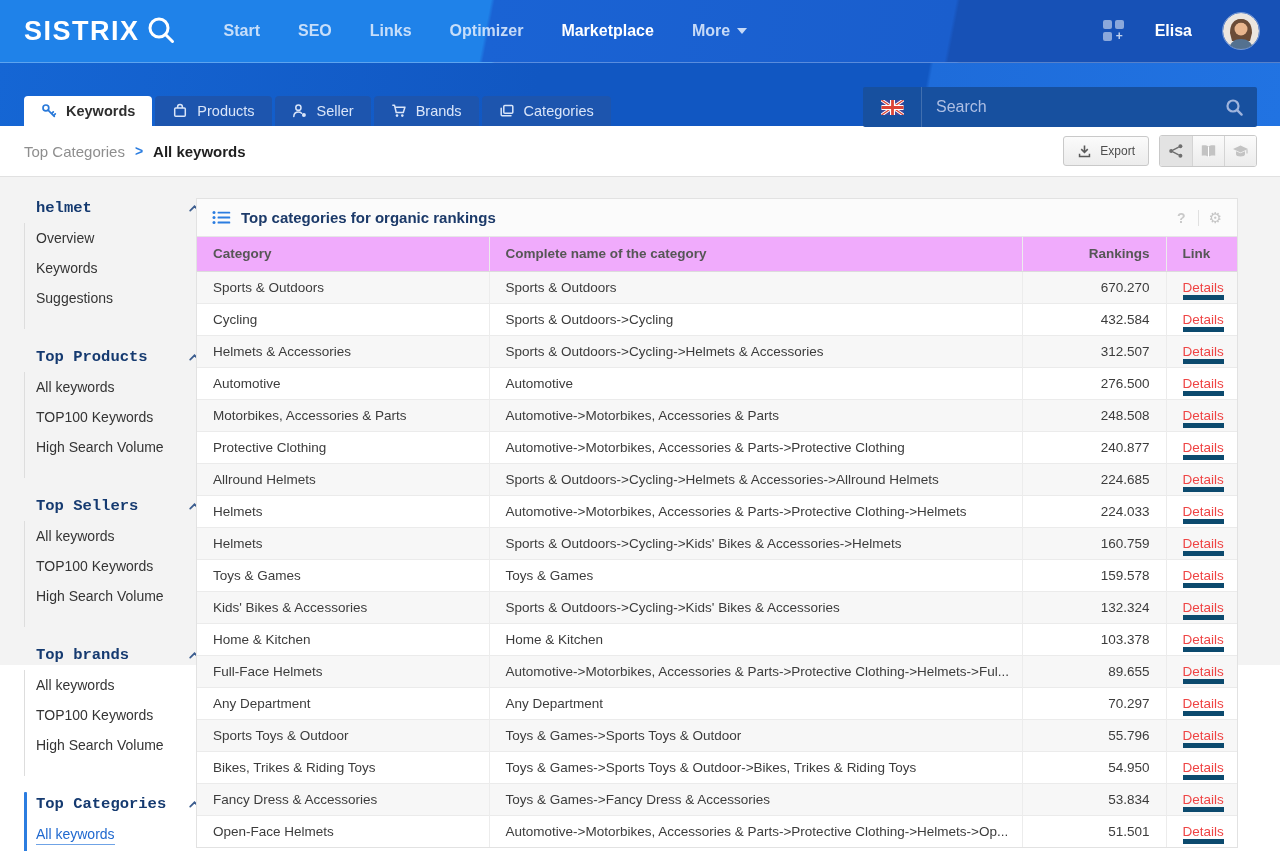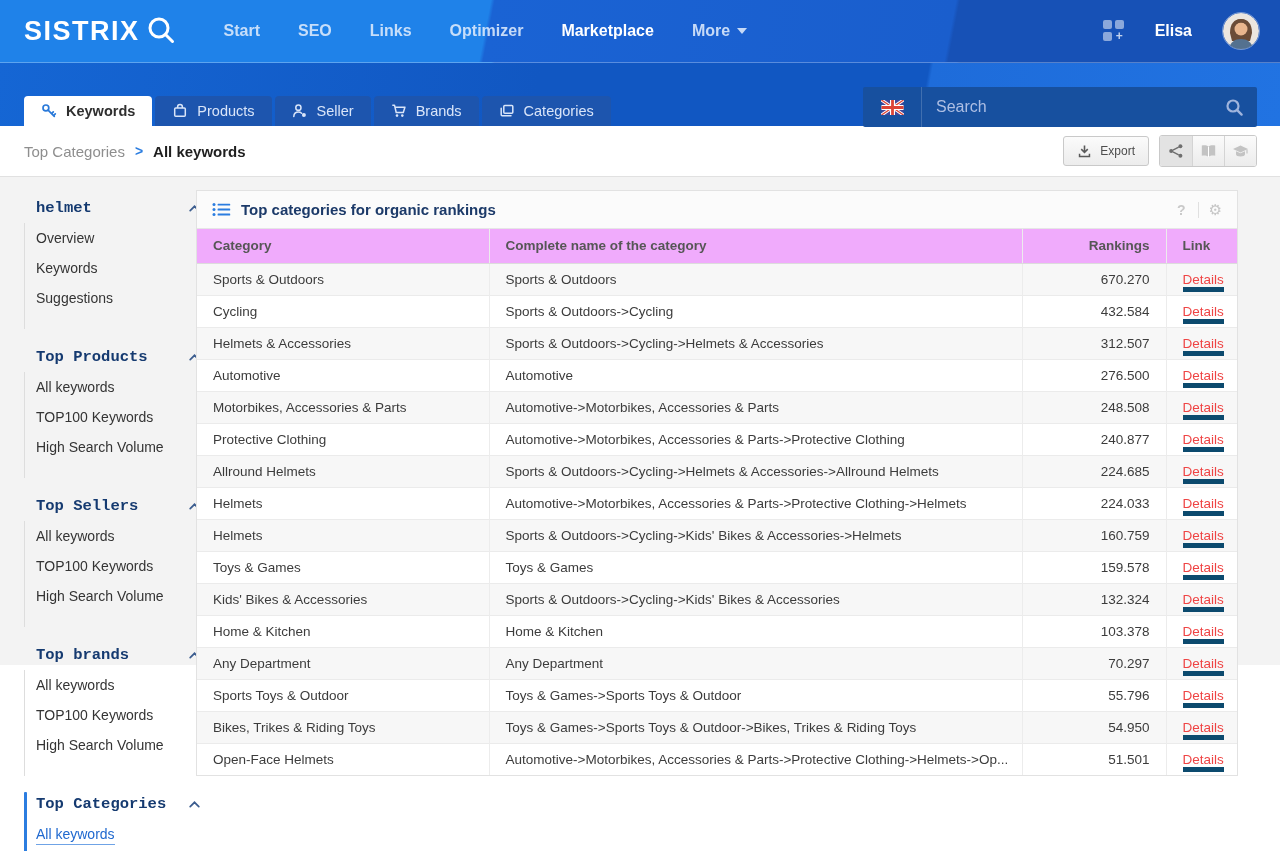--- a/index.html
+++ b/index.html
@@ -63,21 +63,21 @@
   .side-section { position:relative; padding-left:12px; margin-bottom:27px; }
   .side-section::before { content:''; position:absolute; left:0; top:24px; bottom:-8px; width:1px; background:#ddd; }
   .side-section.active::before { top:-3px; bottom:-8px; width:3px; background:#2b7de0; border-radius:1px; }
   .side-header { display:flex; align-items:center; justify-content:space-between; cursor:pointer; margin-bottom:14px; }
   .side-title { color:#153a70; font-size:15.5px; font-weight:700;font-family:Liberation Mono, monospace; }
   .side-items { display:flex; flex-direction:column; }
   .side-item { color:#343434; font-size:14px; margin-bottom:15px; cursor:pointer; align-self:flex-start; line-height:15px; text-decoration:none; }
   .side-item.active { color:#2069cf; border-bottom:1px solid #6fa3e6; padding-bottom:2px; margin-bottom:12px; }
 
   
-  .panel { position:absolute; left:196px; top:13px; width:1042px; background:#fff; border:1px solid #e2e2e2; }
+  .panel { position:absolute; left:196px; top:21px; width:1042px; background:#fff; border:1px solid #e2e2e2; }
   .panel-header { height:38px; display:flex; align-items:center; padding:0 15px; background:#fbfbfb; border-bottom:1px solid #e6e6e6; }
   .panel-title { color:#1c3a69; font-size:15px; font-weight:700; margin-left:10px; }
   .panel-tools { margin-left:auto; display:flex; align-items:center; gap:10px; }
   .tool-help { color:#c9c9c9; font-size:14px; font-weight:700; cursor:pointer; padding:0 2px; }
   .tool-sep { width:1px; height:16px; background:#e0e0e0; }
   .tool-gear { color:#c6c6c6; font-size:15px; cursor:pointer; line-height:1; }
 
   table { width:100%; border-collapse:collapse; table-layout:fixed; }
   col.c1 { width:292px; } col.c2 { width:533px; } col.c3 { width:144px; } col.c4 { width:71px; }
   thead th { height:34px; text-align:left; font-size:13.5px; font-weight:700; color:#565656; padding:0 16px; border-bottom:1px solid #dcdcdc; background:#f0abfc; white-space:nowrap; }
@@ -466,20 +466,26 @@
     <td class="cell-link"><a class="details-link">Details</a></td>
   </tr>
 
   <tr>
     <td class="cell-category">Home &amp; Kitchen</td>
     <td class="cell-fullname">Home &amp; Kitchen</td>
     <td class="num cell-rankings">103.378</td>
     <td class="cell-link"><a class="details-link">Details</a></td>
   </tr>
 
+  <tr>
+    <td class="cell-category">Full-Face Helmets</td>
+    <td class="cell-fullname">Automotive-&gt;Motorbikes, Accessories &amp; Parts-&gt;Protective Clothing-&gt;Helmets-&gt;Ful...</td>
+    <td class="num cell-rankings">89.655</td>
+    <td class="cell-link"><a class="details-link">Details</a></td>
+  </tr>
 
   <tr>
     <td class="cell-category">Any Department</td>
     <td class="cell-fullname">Any Department</td>
     <td class="num cell-rankings">70.297</td>
     <td class="cell-link"><a class="details-link">Details</a></td>
   </tr>
 
   <tr>
     <td class="cell-category">Sports Toys &amp; Outdoor</td>
@@ -488,20 +494,26 @@
     <td class="cell-link"><a class="details-link">Details</a></td>
   </tr>
 
   <tr>
     <td class="cell-category">Bikes, Trikes &amp; Riding Toys</td>
     <td class="cell-fullname">Toys &amp; Games-&gt;Sports Toys &amp; Outdoor-&gt;Bikes, Trikes &amp; Riding Toys</td>
     <td class="num cell-rankings">54.950</td>
     <td class="cell-link"><a class="details-link">Details</a></td>
   </tr>
 
+  <tr>
+    <td class="cell-category">Fancy Dress &amp; Accessories</td>
+    <td class="cell-fullname">Toys &amp; Games-&gt;Fancy Dress &amp; Accessories</td>
+    <td class="num cell-rankings">53.834</td>
+    <td class="cell-link"><a class="details-link">Details</a></td>
+  </tr>
 
   <tr>
     <td class="cell-category">Open-Face Helmets</td>
     <td class="cell-fullname">Automotive-&gt;Motorbikes, Accessories &amp; Parts-&gt;Protective Clothing-&gt;Helmets-&gt;Op...</td>
     <td class="num cell-rankings">51.501</td>
     <td class="cell-link"><a class="details-link">Details</a></td>
   </tr>
 </tbody>
       </table>
     </section>

